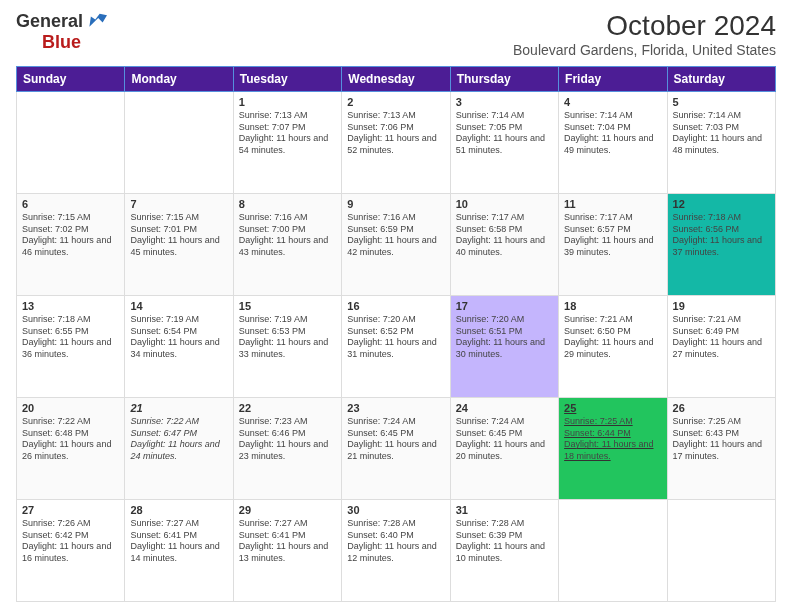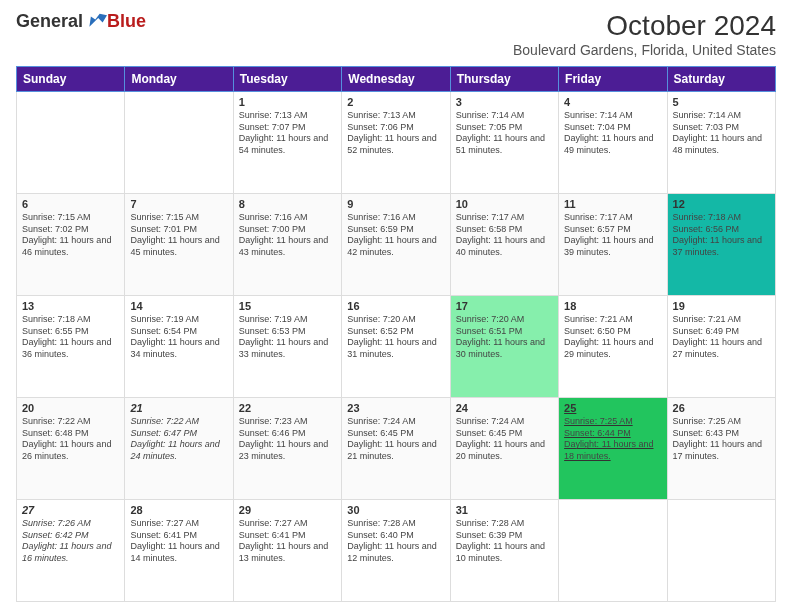--- a/index.html
+++ b/index.html
@@ -18,21 +18,21 @@
       flex-direction: column;
     }
     .header {
       display: flex;
       justify-content: space-between;
       align-items: flex-start;
       margin-bottom: 8px;
     }
     .logo {
       display: flex;
-      flex-direction: row;
+      flex-direction: column;
       align-items: center;
     }
     .logo-text {
       display: flex;
       align-items: center;
       font-size: 18px;
       font-weight: bold;
       color: #333;
     }
     .logo-general { color: #333; font-weight: bold; }
@@ -226,21 +226,21 @@
             <div class="day-info" style="white-space: pre-line;">Sunrise: 7:19 AM
 Sunset: 6:53 PM
 Daylight: 11 hours and 33 minutes.</div>
           </td>
           <td style="background: rgb(255, 255, 255);">
             <span class="day-number">16</span>
             <div class="day-info" style="white-space: pre-line;">Sunrise: 7:20 AM
 Sunset: 6:52 PM
 Daylight: 11 hours and 31 minutes.</div>
           </td>
-          <td style="background: #86efac;">
+          <td style="background: #c4b5fd;">
             <span class="day-number">17</span>
             <div class="day-info" style="white-space: pre-line;">Sunrise: 7:20 AM
 Sunset: 6:51 PM
 Daylight: 11 hours and 30 minutes.</div>
           </td>
           <td style="background: rgb(255, 255, 255);">
             <span class="day-number">18</span>
             <div class="day-info" style="white-space: pre-line;">Sunrise: 7:21 AM
 Sunset: 6:50 PM
 Daylight: 11 hours and 29 minutes.</div>
@@ -290,21 +290,21 @@
 Daylight: 11 hours and 18 minutes.</div>
           </td>
           <td style="background: rgb(250, 250, 250);">
             <span class="day-number">26</span>
             <div class="day-info" style="white-space: pre-line;">Sunrise: 7:25 AM
 Sunset: 6:43 PM
 Daylight: 11 hours and 17 minutes.</div>
           </td>
         </tr>
         <tr>
-          <td style="background: rgb(255, 255, 255); font-style: italic;">
+          <td style="background: rgb(255, 255, 255);">
             <span class="day-number">27</span>
             <div class="day-info" style="white-space: pre-line;">Sunrise: 7:26 AM
 Sunset: 6:42 PM
 Daylight: 11 hours and 16 minutes.</div>
           </td>
           <td style="background: rgb(255, 255, 255);">
             <span class="day-number">28</span>
             <div class="day-info" style="white-space: pre-line;">Sunrise: 7:27 AM
 Sunset: 6:41 PM
 Daylight: 11 hours and 14 minutes.</div>

